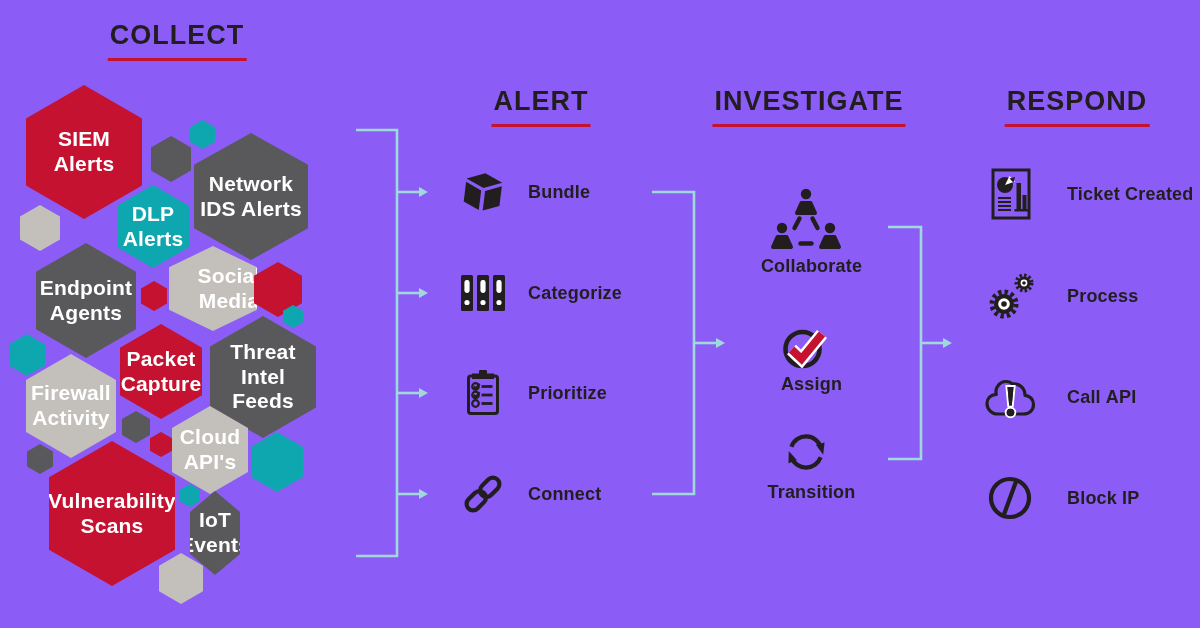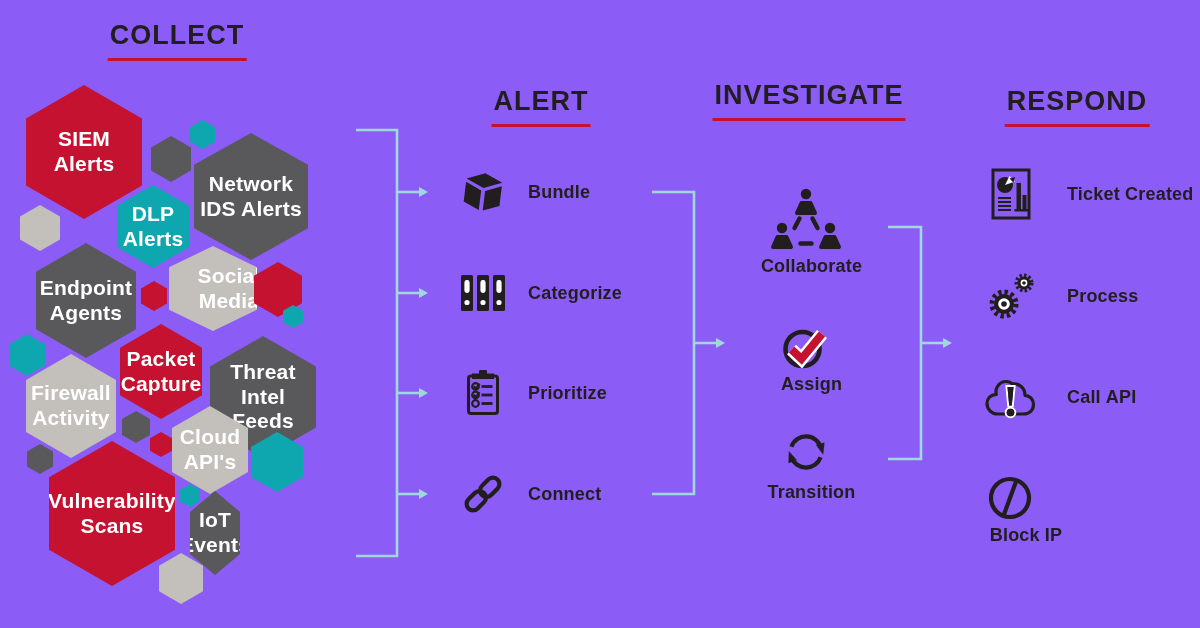--- a/index.html
+++ b/index.html
@@ -90,21 +90,21 @@
 Agents</span>
       </div>
     <div class="hex c-light" style="left:169px;top:246px;width:56px;height:85px;padding-left:32px;">
         <span>Social
 Media</span>
       </div>
     <div class="hex c-red" style="left:120px;top:324px;width:82px;height:95px;">
         <span>Packet
 Capture</span>
       </div>
-    <div class="hex c-dark" style="left:210px;top:336px;width:106px;height:122px;">
+    <div class="hex c-dark" style="left:210px;top:316px;width:106px;height:122px;">
         <span>Threat
 Intel Feeds</span>
       </div>
     <div class="hex c-light" style="left:26px;top:354px;width:90px;height:104px;">
         <span>Firewall
 Activity</span>
       </div>
     <div class="hex c-light" style="left:172px;top:406px;width:76px;height:88px;">
         <span>Cloud
 API's</span>
@@ -198,21 +198,21 @@
           <rect class="ink-s" x="3.5" y="17.5" width="22" height="13" rx="6.5" stroke-width="4.2"></rect>
           <rect class="ink-s" x="22.5" y="17.5" width="22" height="13" rx="6.5" stroke-width="4.2"></rect>
         </g>
           </svg>
       </span>
       <span class="lbl">Connect</span>
     </div>
   </section>
 
   <section>
-    <h2 class="hdr" style="left:809px;top:80px;">INVESTIGATE</h2>
+    <h2 class="hdr" style="left:809px;top:86px;">INVESTIGATE</h2>
 
     <div class="inv-item" style="top:186px;">
       <span class="icon" style="width:76px;height:64px;">
         <svg viewBox="0 0 76 64">
           <circle class="ink-f" cx="38" cy="8" r="5.2"></circle>
           <polygon class="ink-f" points="29,27 33.5,17 42.5,17 47,27" stroke="var(--ink)" stroke-width="4" stroke-linejoin="round"></polygon>
           <circle class="ink-f" cx="14" cy="42" r="5.2"></circle>
           <polygon class="ink-f" points="5,61 9.5,51 18.5,51 23,61" stroke="var(--ink)" stroke-width="4" stroke-linejoin="round"></polygon>
           <circle class="ink-f" cx="62" cy="42" r="5.2"></circle>
           <polygon class="ink-f" points="53,61 57.5,51 66.5,51 71,61" stroke="var(--ink)" stroke-width="4" stroke-linejoin="round"></polygon>
@@ -292,21 +292,21 @@
           <path class="ink-s" stroke-width="3.2" stroke-linecap="round" stroke-linejoin="round" d="M38.5 40 L12.5 40 C 6.5 40 2 35 2 29.5 C 2 24.5 5.5 20.8 11.3 20.3 C 10.5 17.3 11 14 13.5 11 C 17 6.5 24 6.5 27.5 10 C 34 9 40 14 40 21.3 C 45 21.5 48.5 25.5 48.5 30.5 C 48.5 36 44.5 40 38.5 40"></path>
           <polygon points="22.5,13 28.5,13 26.8,31.5 24.2,31.5" fill="var(--ink)" stroke="#ffffff" stroke-width="4" style="paint-order:stroke"></polygon>
           <polygon class="ink-f" points="22.5,13 28.5,13 26.8,31.5 24.2,31.5"></polygon>
           <circle cx="25.5" cy="38.5" r="3.8" fill="var(--ink)" stroke="#ffffff" stroke-width="4" style="paint-order:stroke"></circle>
           <circle class="ink-f" cx="25.5" cy="38.5" r="3.8"></circle>
         </svg>
       </span>
       <span class="lbl"><span>Call</span><span class="strong">API</span></span>
     </div>
 
-    <div class="row respond-row" style="top:471px;flex-direction:column;">
+    <div class="row respond-row" style="top:471px;">
       <span class="icon">
         <svg viewBox="0 0 52 52">
           <circle class="ink-s" cx="25" cy="26" r="19" stroke-width="4.2"></circle>
           <line class="ink-s" x1="31.5" y1="8.2" x2="18.5" y2="43.8" stroke-width="4.2"></line>
         </svg>
       </span>
       <span class="lbl"><span>Block</span><span class="strong">IP</span></span>
     </div>
   </section>
 

